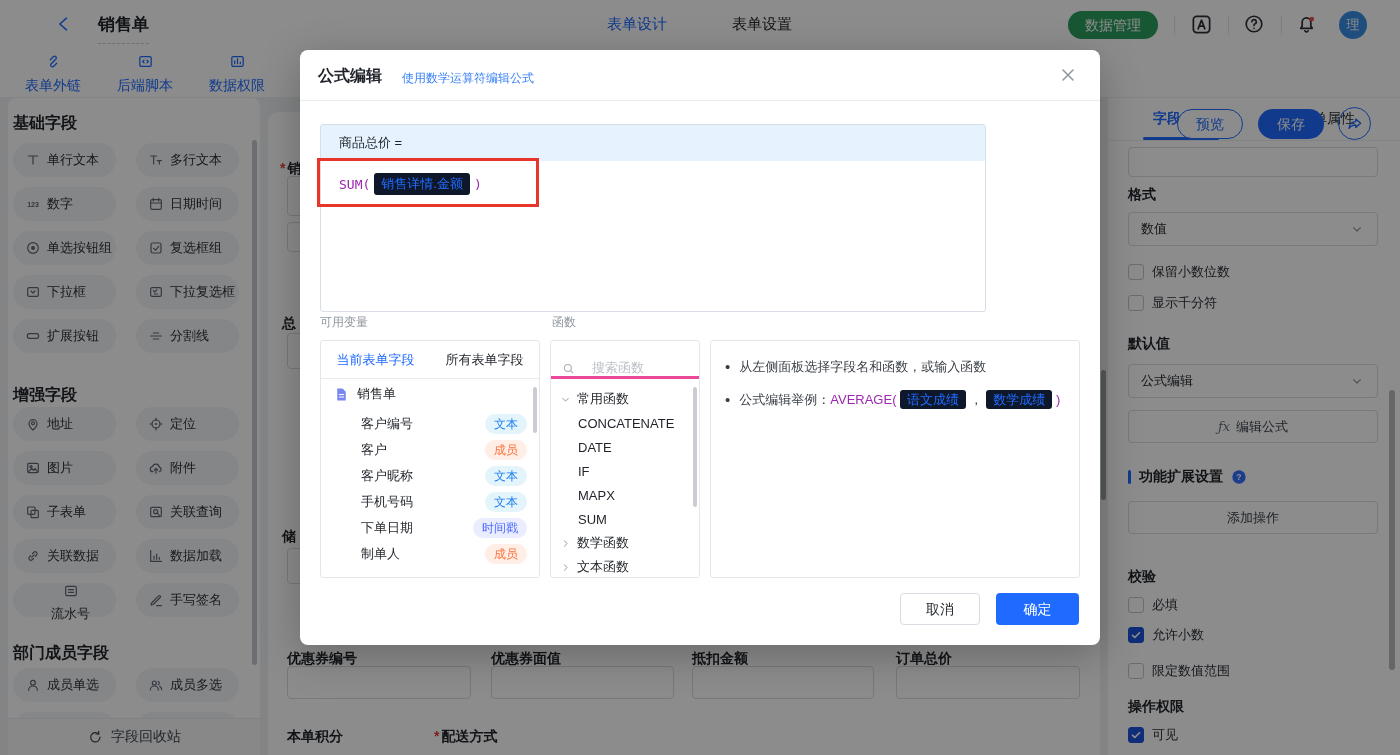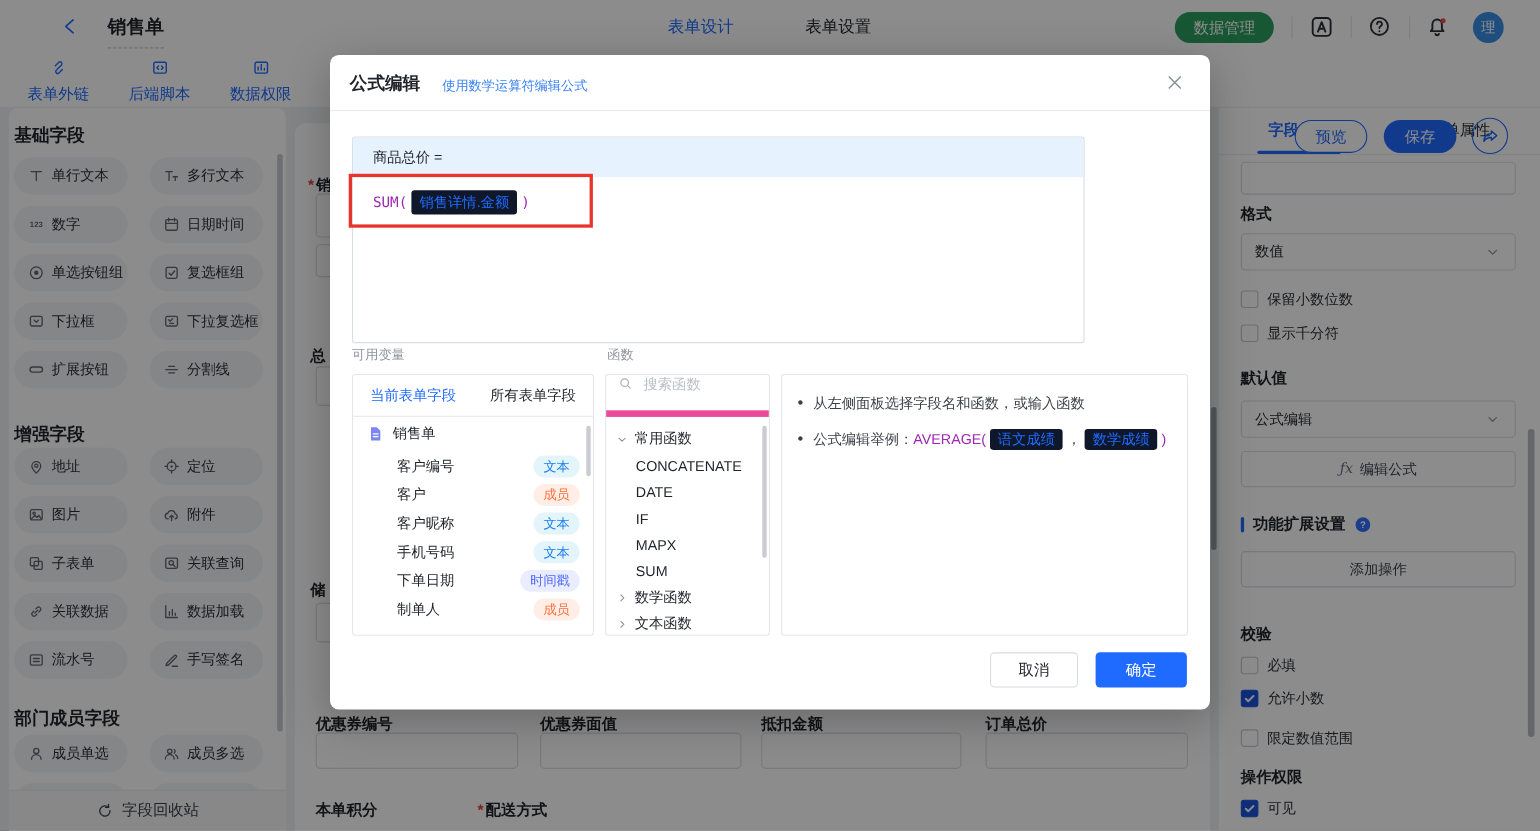--- a/index.html
+++ b/index.html
@@ -96,21 +96,21 @@
   .v-tabs{height:38px;display:flex;border-bottom:1px solid #e8eaee;}
   .v-tab{flex:1;text-align:center;line-height:38px;font-size:13px;cursor:pointer;}
   .v-tab.active{color:#1f6bff;}
   .tree-root{position:absolute;left:12px;top:44px;display:flex;align-items:center;gap:7px;font-size:13px;font-weight:500;}
   .var-row{position:absolute;left:0;width:100%;height:26px;display:flex;align-items:center;
     padding:0 12px 0 40px;justify-content:space-between;font-size:13px;cursor:pointer;}
   .badge{font-size:12px;line-height:20px;border-radius:10px;padding:0 9px;}
   .t-text{color:#2080f0;background:#e4f4fb;}
   .t-member{color:#ff6f3d;background:#ffeee5;}
   .t-time{color:#4c68ff;background:#eaedff;}
-  .search-row{height:38px;border-bottom:6px solid #ec4899;display:flex;align-items:flex-start;gap:7px;padding:0 10px;color:#aab0b8;}
+  .search-row{height:38px;border-bottom:3px solid #ec4899;display:flex;align-items:flex-end;gap:14px;padding:0 10px;color:#aab0b8;}
   .search-row input{border:none;outline:none;width:100px;font-size:13px;color:#1f2329;
     font-family:"Liberation Sans","DejaVu Sans",sans-serif;}
   .search-row input::placeholder{color:#bbc0c7;}
   .fn-row{position:absolute;left:0;width:100%;height:24px;display:flex;align-items:center;gap:5px;
     font-size:13px;cursor:pointer;}
   .fn-row .ic{color:#8f959e;}
   .tips{padding:16px 14px;font-size:13px;color:#3a3f47;line-height:1.5;}
   .tip-row{display:flex;gap:9px;margin-bottom:13px;align-items:flex-start;}
   .tip-row .dot{font-size:15px;line-height:19px;}
   .m-btn{position:absolute;height:32px;border-radius:4px;font-size:14px;text-align:center;line-height:32px;cursor:pointer;}
@@ -352,21 +352,21 @@
           <span>关联数据</span>
         </div>
         <div class="chip" style="left: 128px; top: 441px;">
           <span class="ic">
             <svg width="16" height="16" viewBox="0 0 24 24" fill="none" stroke="currentColor" stroke-width="1.8" stroke-linecap="round" stroke-linejoin="round">
               <path d="M4 4v16h16 M9 17v-5 M13 17v-8 M17 17v-3"></path>
             </svg>
           </span>
           <span>数据加载</span>
         </div>
-        <div class="chip" style="left: 5px; top: 485px;">
+        <div class="chip" style="left: 5px; top: 485px; flex-direction: column;">
           <span class="ic">
             <svg width="16" height="16" viewBox="0 0 24 24" fill="none" stroke="currentColor" stroke-width="1.8" stroke-linecap="round" stroke-linejoin="round">
               <rect x="4" y="5" width="16" height="14" rx="2"></rect>
               <path d="M8 10h8 M8 14h8"></path>
             </svg>
           </span>
           <span>流水号</span>
         </div>
         <div class="chip" style="left: 128px; top: 485px;">
           <span class="ic">

